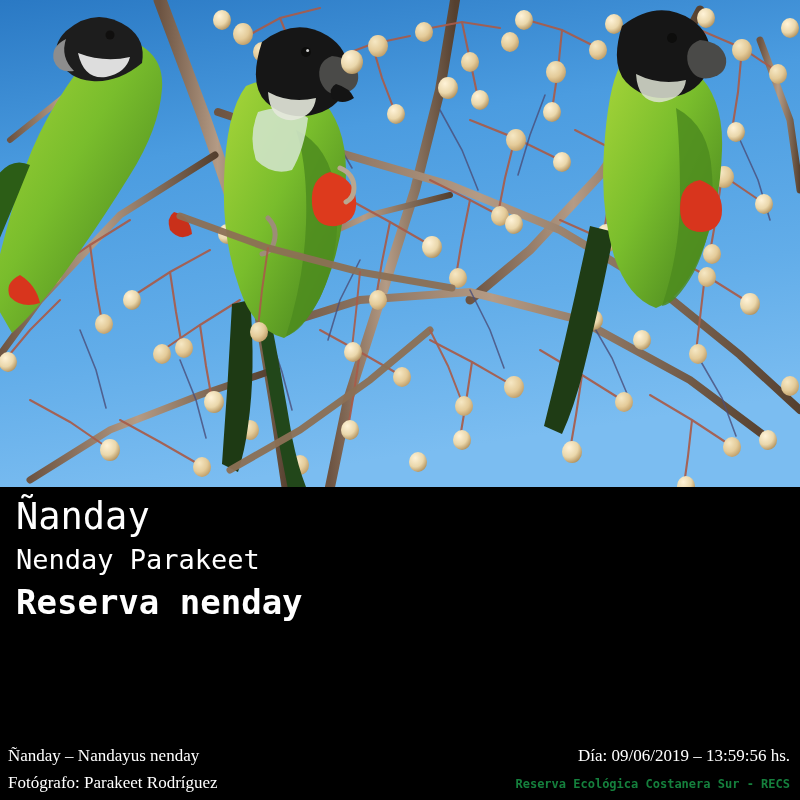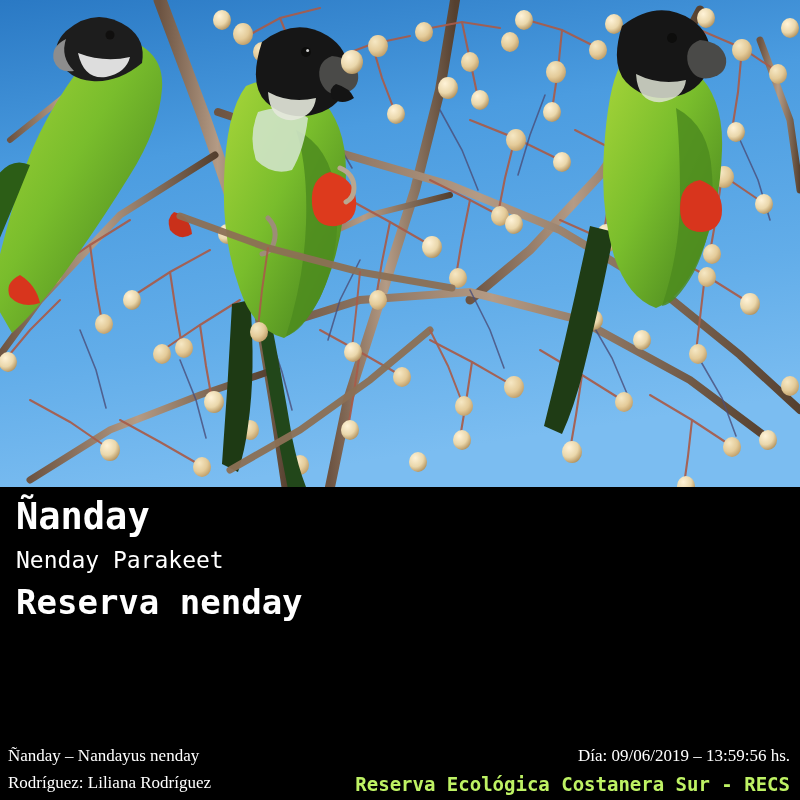--- a/index.html
+++ b/index.html
@@ -44,29 +44,29 @@
     background: #000000;
   }
   .title-block {
     position: absolute;
     left: 16px;
     top: 8px;
   }
   .t-common {
     font-family: "DejaVu Sans Mono", monospace;
     font-size: 37px;
-    font-weight: bold;
+    font-weight: normal;
     color: #ffffff;
     line-height: 44px;
     letter-spacing: 0px;
     white-space: pre;
   }
   .t-english {
     font-family: "DejaVu Sans Mono", monospace;
-    font-size: 23px;
+    font-size: 27px;
     font-weight: normal;
     color: #ffffff;
     line-height: 42px;
     letter-spacing: 0px;
     white-space: pre;
   }
   .t-latin {
     font-family: "DejaVu Sans Mono", monospace;
     font-size: 34px;
     font-weight: bold;
@@ -97,23 +97,23 @@
   .f-reg {
     font-family: Liberation Serif, serif;
     font-size: 17px;
     font-weight: normal;
     color: #ffffff;
     line-height: 21px;
     white-space: pre;
   }
   .f-bold {
     font-family: "DejaVu Sans Mono", monospace;
-    font-size: 19px;
+    font-size: 12px;
     font-weight: bold;
-    color: #bef264;
+    color: #15803d;
     line-height: 21px;
     white-space: pre;
   }
 </style>
 </head>
 <body>
 
 <div id="card">
 
   <div id="photo">
@@ -375,19 +375,19 @@
 
   <div id="banner">
 
     <div class="title-block">
       <div class="t-common">Ñanday</div>
       <div class="t-english">Nenday Parakeet</div>
       <div class="t-latin">Reserva nenday</div>
     </div>
 
     <div class="footer-left f-reg" id="f-l1" style="position:absolute; left:8px; top:258px;">Ñanday – Nandayus nenday</div>
-    <div class="footer-left f-reg" id="f-l2" style="position:absolute; left:8px; top:285px;">Rodríguez: Liliana Rodríguez</div>
+    <div class="footer-left f-reg" id="f-l2" style="position:absolute; left:8px; top:285px;">Fotógrafo: Parakeet Rodríguez</div>
 
     <div class="footer-right f-reg" id="f-r1" style="position:absolute; right:10px; top:258px;">Día: 09/06/2019 – 13:59:56 hs.</div>
     <div class="footer-right f-bold" id="f-r2" style="position:absolute; right:10px; top:287px;">Reserva Ecológica Costanera Sur - RECS</div>
 
   </div>
 </div>
 
 </body></html>

